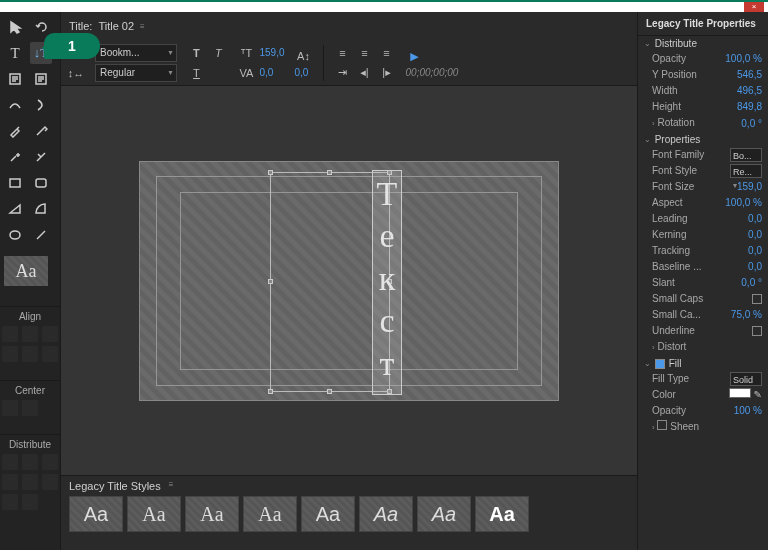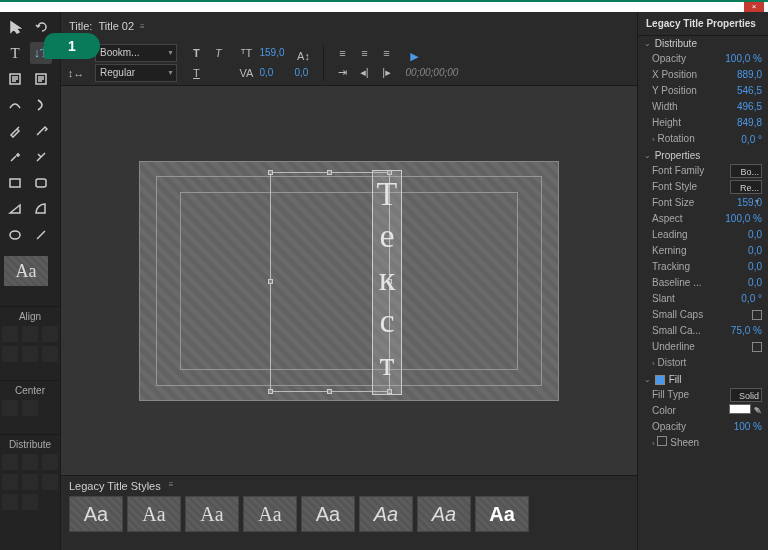--- a/index.html
+++ b/index.html
@@ -41,21 +41,21 @@
   .styles-row { display: flex; gap: 4px; padding: 0 8px; }
   .swatch { width: 54px; height: 36px; background: linear-gradient(45deg,#555 25%,#5c5c5c 25%,#5c5c5c 50%,#555 50%,#555 75%,#5c5c5c 75%); background-size: 8px 8px; display: flex; align-items: center; justify-content: center; font-size: 20px; color: #ddd; border: 1px solid #444; }
   .swatch.white { color: #fff; font-weight: 700; }
 
   .right-col { width: 130px; background: #2a2a2a; font-size: 10px; color: #bbb; overflow: hidden; }
   .right-title { font-size: 10px; font-weight: 600; color: #ddd; padding: 6px 8px; border-bottom: 1px solid #1a1a1a; }
   .sect-head { font-size: 10px; color: #ccc; padding: 2px 6px; display: flex; align-items: center; gap: 4px; }
   .prop-row { display: flex; justify-content: space-between; align-items: center; padding: 1px 6px 1px 14px; line-height: 14px; }
   .prop-row .lbl { color: #a8a8a8; font-size: 10px; }
   .val { color: #4b98e8; font-size: 10px; }
-  .mini-dd { width: 32px; height: 14px; background: #202020; border: 1px solid #555; font-size: 9px; color: #ccc; display: flex; align-items: flex-end; padding: 0 2px; justify-content: space-between; flex-direction: column; }
+  .mini-dd { width: 32px; height: 14px; background: #202020; border: 1px solid #555; font-size: 9px; color: #ccc; display: flex; align-items: flex-start; padding: 0 2px; justify-content: space-between; flex-direction: column; }
   .chk { width: 10px; height: 10px; border: 1px solid #888; display: inline-block; }
   .chk.on { background: #4b98e8; }
   .colorchip { width: 22px; height: 10px; background: #fff; border: 1px solid #666; display: inline-block; }
   .caret { font-size: 8px; color: #888; }
 
   .callout { position: absolute; left: 44px; top: 33px; width: 56px; height: 26px; background: #0a7b5a; border-radius: 14px 18px 18px 2px; display: flex; align-items: center; justify-content: center; color: #fff; font-size: 14px; font-weight: 600; z-index: 50; }
   .callout::before { content:""; position:absolute; left:-8px; top:9px; border:6px solid transparent; border-right-color:#0a7b5a; }
 
   svg { width: 14px; height: 14px; stroke: #ccc; fill: none; stroke-width: 1.5; }
 </style>
@@ -299,24 +299,20 @@
 
     <div class="sect-head">
         <span class="caret">⌄</span>
         <span>Distribute</span>
       </div>
     <div class="prop-row">
         <span class="lbl">Opacity</span>
         <span class="val">100,0 %</span>
       </div>
     <div class="prop-row">
-        <span class="lbl">X Position</span>
-        <span class="val">889,0</span>
-      </div>
-    <div class="prop-row">
         <span class="lbl">Y Position</span>
         <span class="val">546,5</span>
       </div>
     <div class="prop-row">
         <span class="lbl">Width</span>
         <span class="val">496,5</span>
       </div>
     <div class="prop-row">
         <span class="lbl">Height</span>
         <span class="val">849,8</span>

